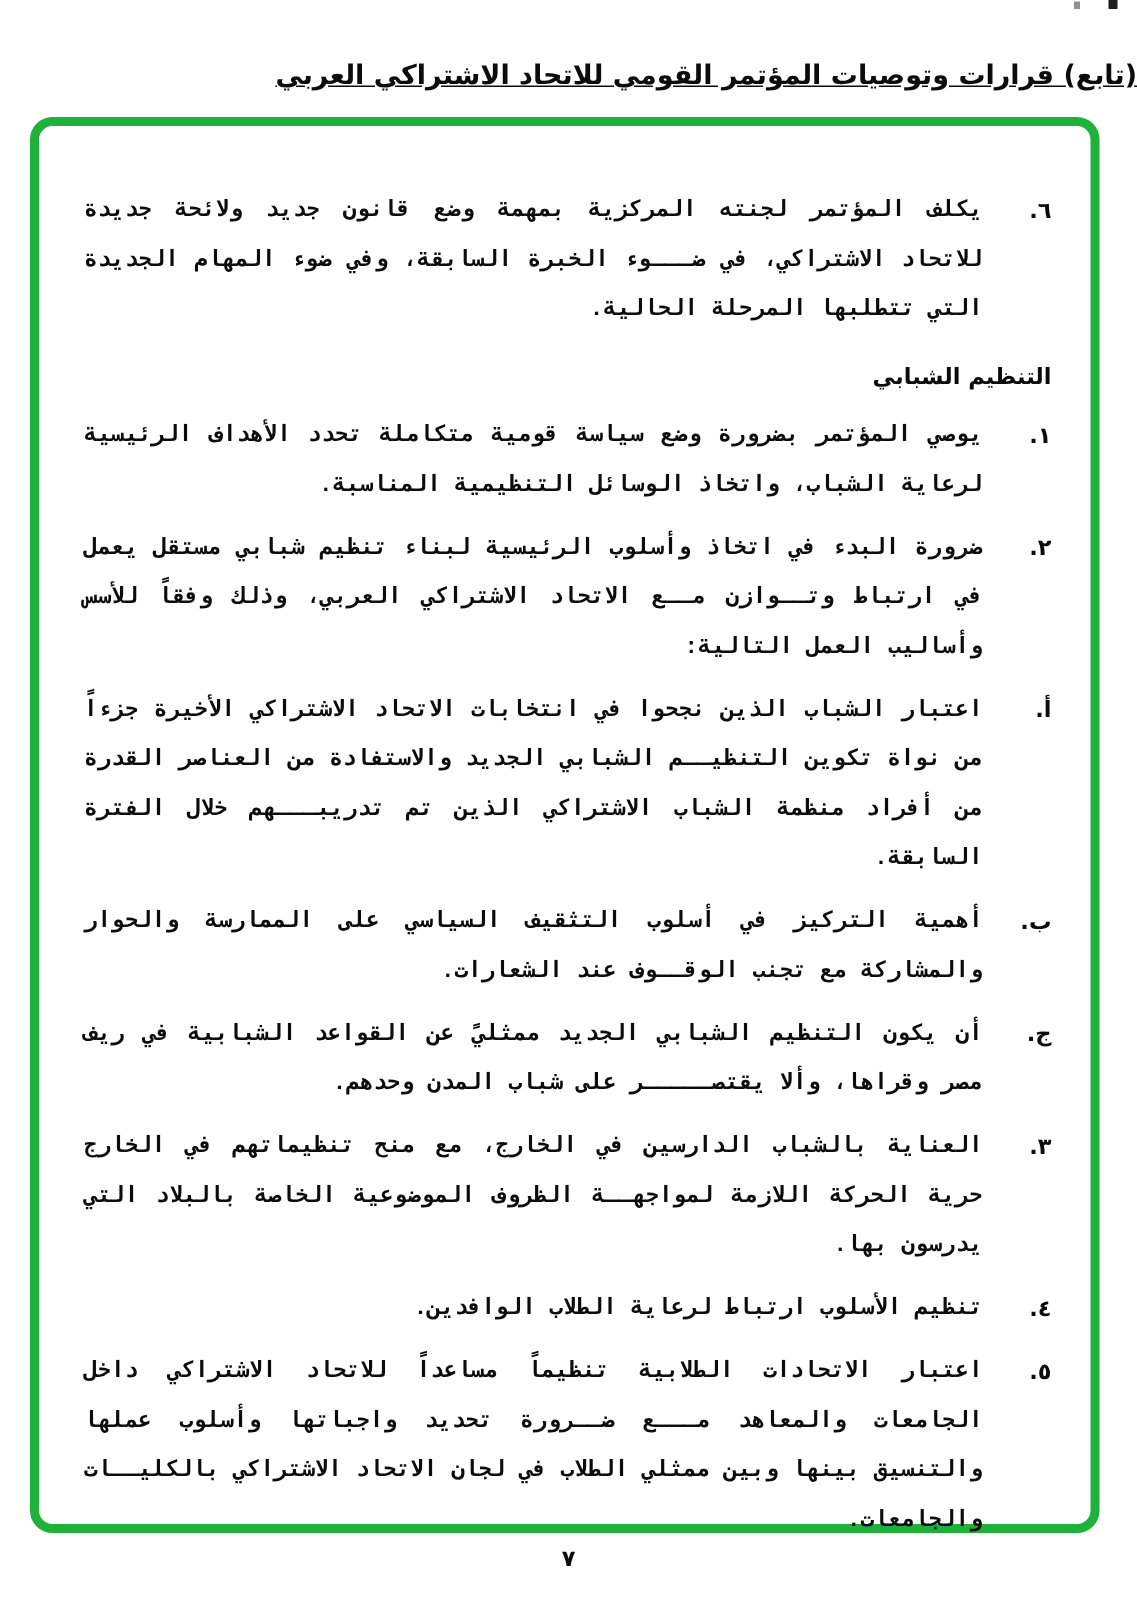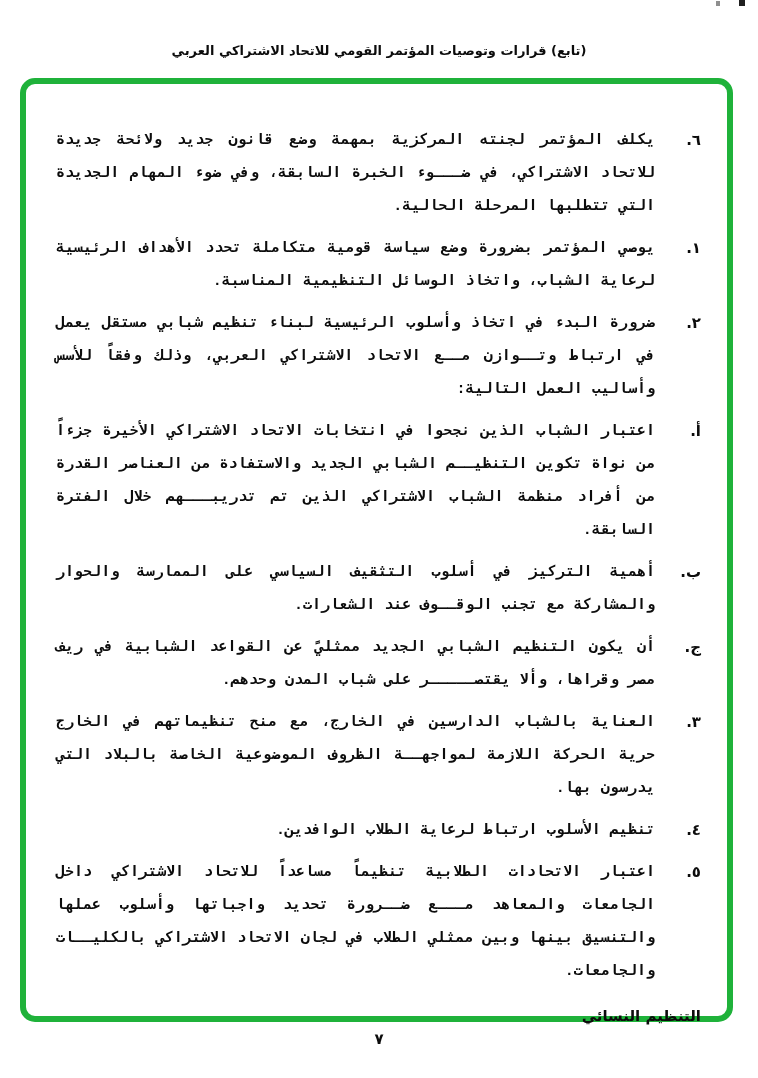--- a/index.html
+++ b/index.html
@@ -20,23 +20,23 @@
     width: 758px;
     height: 1078px;
     overflow: hidden;
     background: #ffffff;
   }
   .doc-title {
     position: absolute;
     top: 39px;
     left: 0;
     right: 0;
-    text-align: center;
-    font-size: 13px;
+    font-size: 18px;
     line-height: 24px;
+    text-decoration: underline;
   }
   .speck { position: absolute; }
   .speck-1 { left: 716px; top: 1px; width: 4px; height: 5px; background: #8f8f8f; }
   .speck-2 { left: 739px; top: 0px; width: 6px; height: 6px; background: #1f1f1f; }
   .frame {
     position: absolute;
     top: 78px;
     left: 20px;
     width: 713px;
     height: 944px;
@@ -89,20 +89,21 @@
   <div class="speck speck-2"></div>
 
   <div class="frame">
     <div class="frame-inner">
 
       <div class="item">
         <span class="marker">٦.</span>
         <div class="item-text">يكلف المؤتمر لجنته المركزية بمهمة وضع قانون جديد ولائحة جديدة للاتحاد الاشتراكي، في ضـــوء الخبرة السابقة، وفي ضوء المهام الجديدة التي تتطلبها المرحلة الحالية.</div>
       </div>
 
+      <div class="section-heading">التنظيم الشبابي</div>
 
       <div class="item">
         <span class="marker">١.</span>
         <div class="item-text">يوصي المؤتمر بضرورة وضع سياسة قومية متكاملة تحدد الأهداف الرئيسية لرعاية الشباب، واتخاذ الوسائل التنظيمية المناسبة.</div>
       </div>
 
       <div class="item">
         <span class="marker">٢.</span>
         <div class="item-text">ضرورة البدء في اتخاذ وأسلوب الرئيسية لبناء تنظيم شبابي مستقل يعمل في ارتباط وتــوازن مــع الاتحاد الاشتراكي العربي، وذلك وفقاً للأسس وأساليب العمل التالية:</div>
       </div>
@@ -130,21 +131,20 @@
       <div class="item">
         <span class="marker">٤.</span>
         <div class="item-text">تنظيم الأسلوب ارتباط لرعاية الطلاب الوافدين.</div>
       </div>
 
       <div class="item">
         <span class="marker">٥.</span>
         <div class="item-text">اعتبار الاتحادات الطلابية تنظيماً مساعداً للاتحاد الاشتراكي داخل الجامعات والمعاهد مـــع ضــرورة تحديد واجباتها وأسلوب عملها والتنسيق بينها وبين ممثلي الطلاب في لجان الاتحاد الاشتراكي بالكليــات والجامعات.</div>
       </div>
 
-      <div class="section-heading">التنظيم النسائي</div>
 
 
     </div>
   </div>
 
   <div class="page-num">٧</div>
 
 </div>
 
 </body></html>

